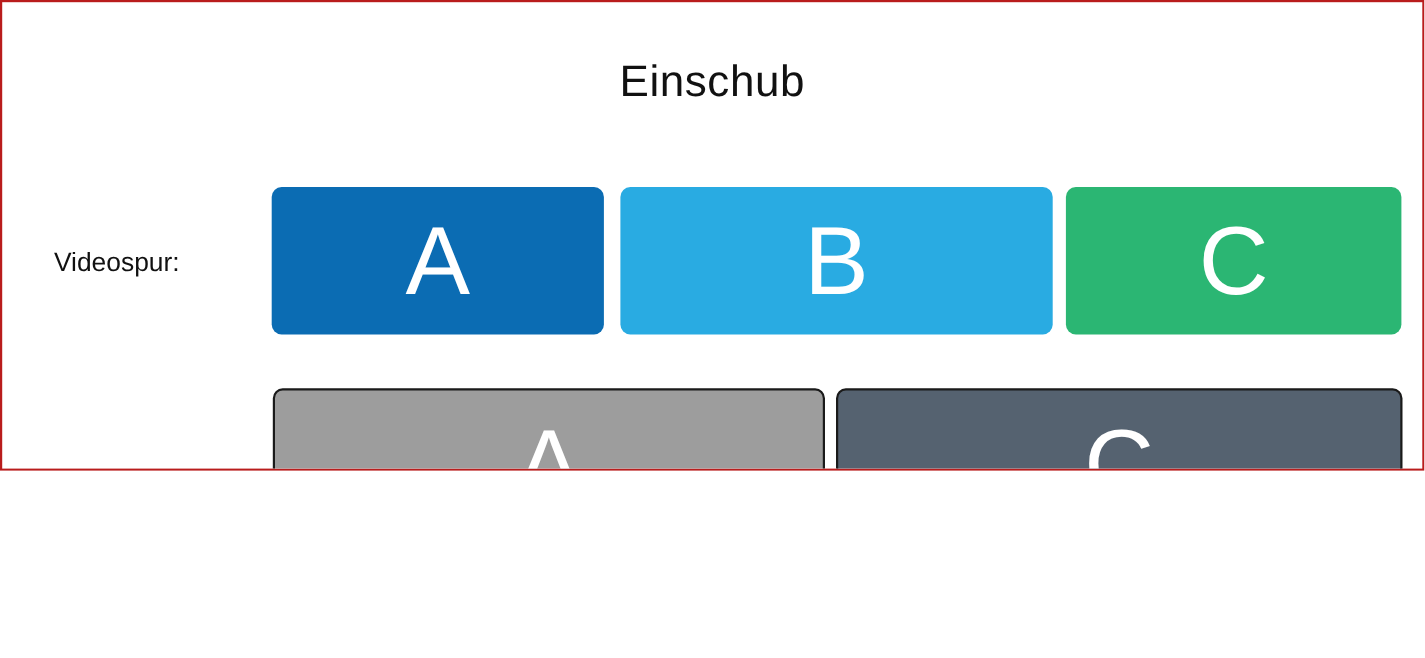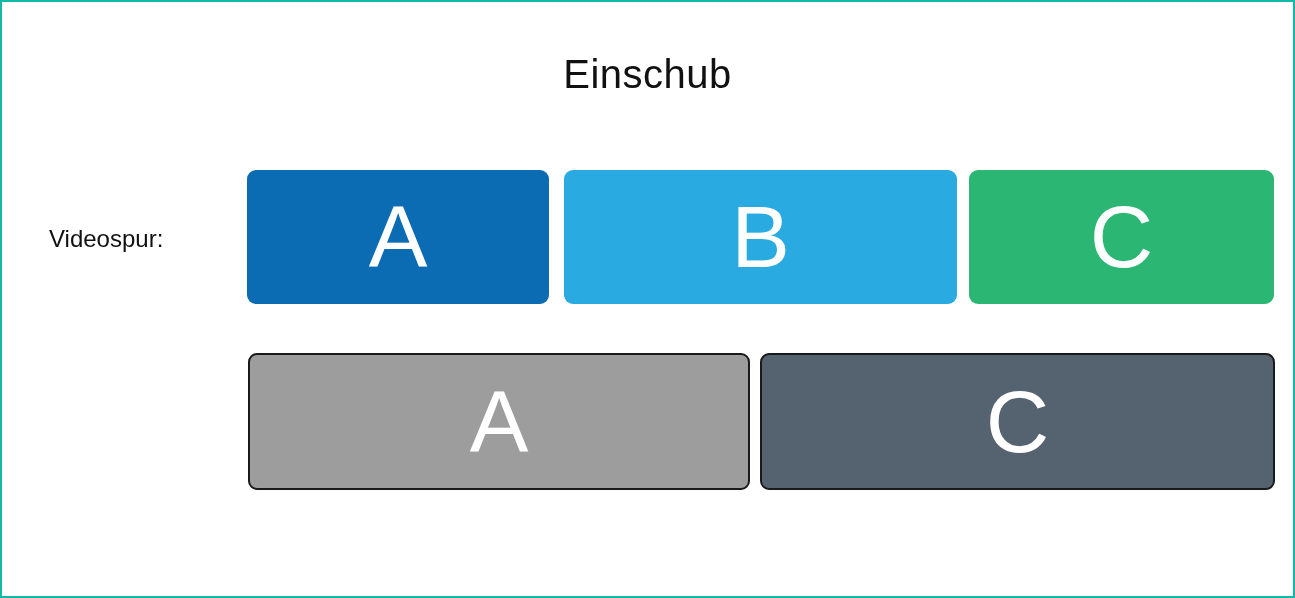--- a/index.html
+++ b/index.html
@@ -1,22 +1,22 @@
 <!DOCTYPE html>
 <html><head>
 <meta charset="utf-8">
 <style>
   html, body { margin: 0; padding: 0; background: #ffffff; }
   .canvas {
     position: relative;
     width: 1295px;
-    height: 598px;
+    height: 428px;
     box-sizing: border-box;
     background: #ffffff;
-    border: 2px solid #14b8a6;
+    border: 2px solid #b91c1c;
     font-family: "Liberation Sans", "DejaVu Sans", sans-serif;
     overflow: hidden;
   }
   .title {
     position: absolute;
     top: 50px;
     left: 0;
     width: 100%;
     text-align: center;
     font-size: 40px;

